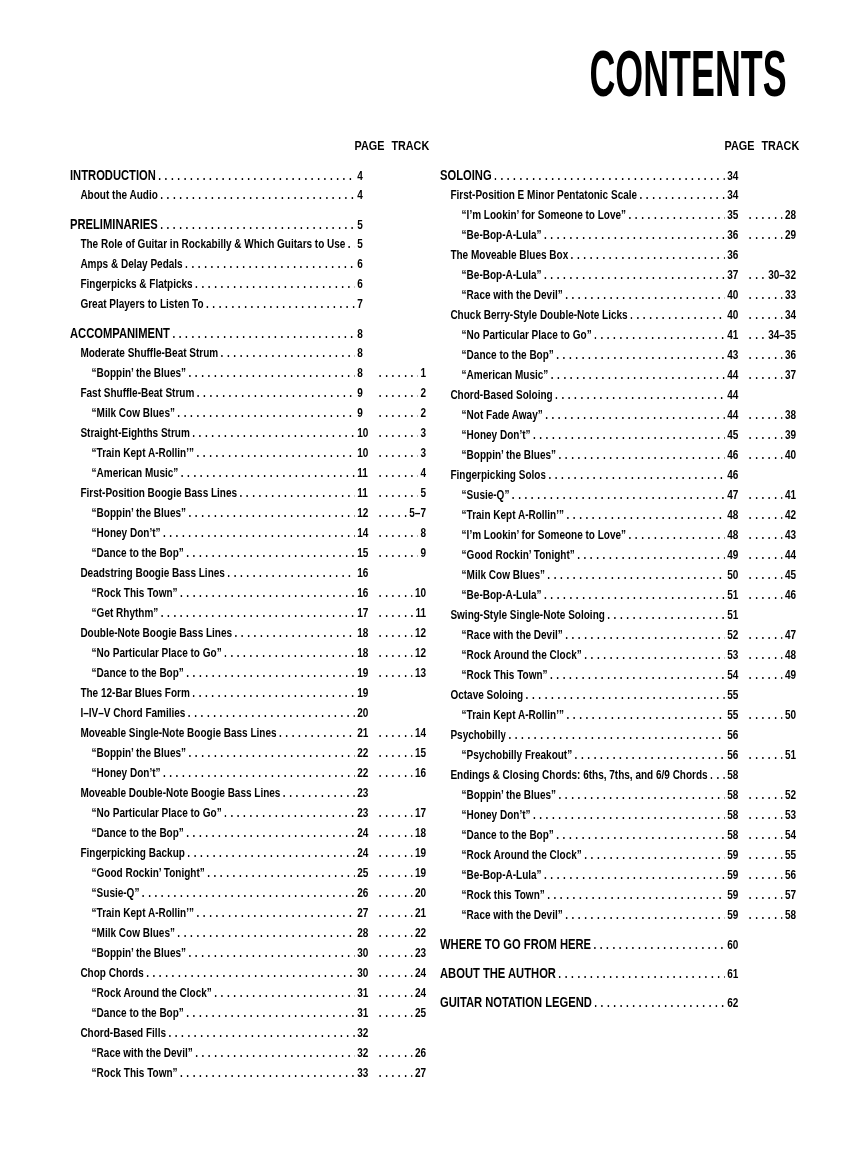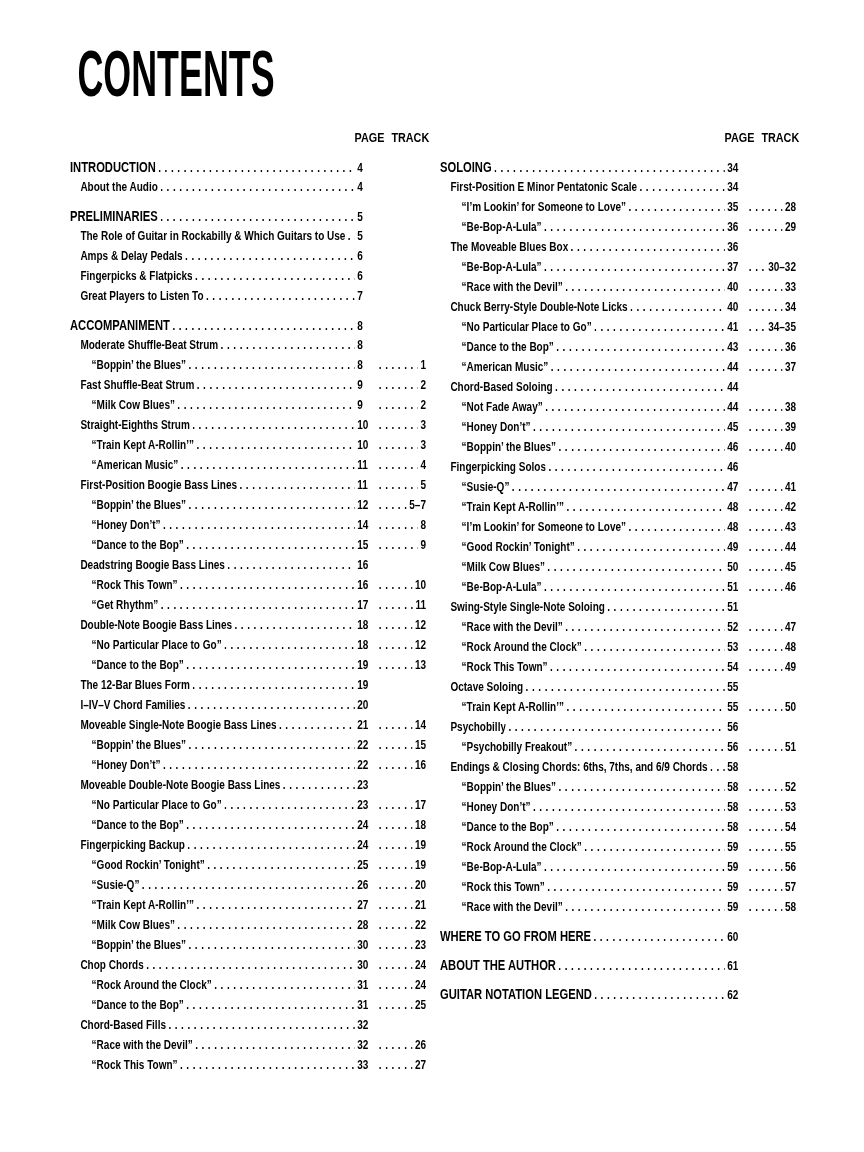--- a/index.html
+++ b/index.html
@@ -9,34 +9,34 @@
     height: 1152px;
     background: #ffffff;
     color: #000;
     font-family: "Liberation Sans", sans-serif;
     overflow: hidden;
   }
   .title-wrap {
     position: absolute;
     top: 42px; left: 0;
     width: 100%;
-    text-align: left;
+    text-align: right;
   }
   .book-title {
     display: inline-block;
     font-size: 64px;
     font-weight: bold;
     line-height: 1;
     letter-spacing: 0;
     transform: scaleX(0.56);
     transform-origin: 50% 50%;
     white-space: nowrap;
   }
   .cols { position: absolute; top: 122px; left: 0; width: 864px; }
-  .col { position: absolute; top: 8px; width: 356px; }
+  .col { position: absolute; top: 16px; width: 356px; }
   .col.left  { left: 70px; }
   .col.right { left: 440px; }
   .col-inner {
     width: 445px;
     transform: scaleX(0.8);
     transform-origin: 0 0;
   }
   .colhead { position: relative; height: 27px; font-weight: bold; font-size: 13.5px; }
   .colhead .ph { position: absolute; right: 52px; top: 0; }
   .colhead .th { position: absolute; right: -4px; top: 0; }

